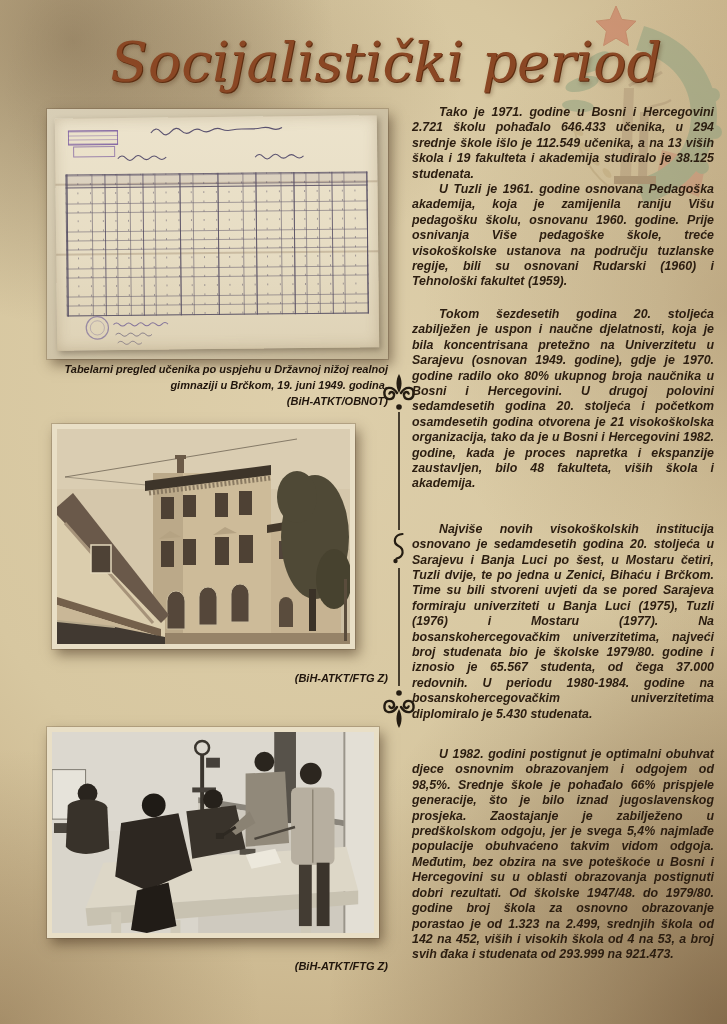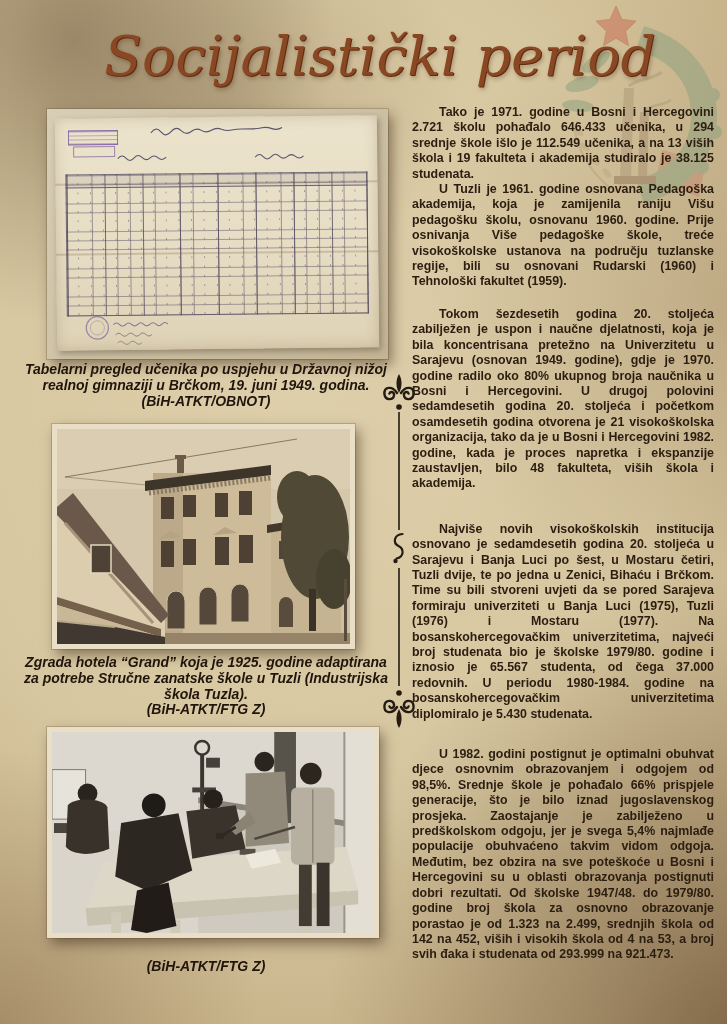--- a/index.html
+++ b/index.html
@@ -11,21 +11,21 @@
       radial-gradient(45% 28% at 32% 9%, rgba(110,85,55,.22), rgba(110,85,55,0) 70%),
       radial-gradient(100% 80% at 100% 100%, rgba(80,54,30,.50), rgba(80,54,30,0) 55%),
       radial-gradient(70% 55% at 100% 30%, rgba(130,100,66,.26), rgba(130,100,66,0) 60%),
       radial-gradient(60% 45% at 0% 100%, rgba(95,68,40,.30), rgba(95,68,40,0) 60%),
       radial-gradient(120% 100% at 42% 38%, #decfab 0%, #d7c7a0 42%, #c5af86 70%, #a78c64 92%, #97794f 100%);
   }
   .emblem{position:absolute;left:544px;top:0;width:183px;height:212px;opacity:.5;z-index:1;}
   .title{
     position:absolute;left:90px;top:26px;width:580px;z-index:2;text-align:center;
     font-family:"DejaVu Serif",serif;font-style:italic;font-weight:normal;
-    font-size:55px;line-height:1.1;margin:0;color:#8a4724;
+    font-size:55px;line-height:1.1;margin:6px;color:#8a4724;
     text-shadow:1px 1px 0 #5e2d10, 2px 3px 4px rgba(70,35,12,.35);
   }
   .fig{position:absolute;box-shadow:4px 6px 12px rgba(55,36,18,.5), 0 0 0 1px rgba(90,70,50,.25);}
   .fig1{left:47px;top:109px;width:341px;height:250px;background:linear-gradient(135deg,#d8ceb6,#c3b595);}
   .doc{
     position:absolute;left:9px;top:8px;right:10px;bottom:10px;
     background:linear-gradient(180deg,#ece3cc 0%,#e7ddc4 55%,#ded2b6 100%);
     transform:rotate(-0.6deg);
     box-shadow:2px 3px 6px rgba(50,35,20,.35), inset 0 0 14px rgba(120,95,60,.25);
   }
@@ -42,30 +42,30 @@
     background-position:5px 4px, 0 0, 0 0, 0 0;
   }
   .doc-grid-head{position:absolute;left:10px;right:10px;top:56px;height:13px;border-bottom:1.6px solid rgba(88,80,100,.85);background:rgba(120,110,130,.12);}
   .stamp-box{position:absolute;left:13px;top:12px;width:48px;height:13px;border:1.5px solid rgba(122,92,160,.8);background:repeating-linear-gradient(to bottom, rgba(122,92,160,.45) 0 1px, transparent 1px 4px);}
   .stamp-box2{position:absolute;left:18px;top:28px;width:40px;height:9px;border:1px solid rgba(122,92,160,.7);}
   .fig-photo{background:#e9dfc6;}
   .fig2{left:52px;top:424px;width:303px;height:225px;padding:5px;box-sizing:border-box;}
   .fig3{left:47px;top:727px;width:332px;height:211px;padding:5px;box-sizing:border-box;}
   .fig2 svg,.fig3 svg{display:block;width:100%;height:100%;}
   .caption{
-    position:absolute;left:24px;width:364px;text-align:center;
-    font-style:italic;font-weight:bold;font-size:14px;line-height:15.8px;color:#20150c;
+    position:absolute;left:24px;width:364px;text-align:right;
+    font-style:italic;font-weight:bold;font-size:11px;line-height:15.8px;color:#20150c;
   }
   .cap1{top:362px;}
   .cap2{top:655px;}
   .cap3{top:943px;}
   .divider{position:absolute;left:382px;top:372px;width:34px;height:358px;}
   .article{position:absolute;left:412px;top:105px;width:302px;z-index:2;}
   .article p{
-    margin:0;font-weight:bold;font-size:12.4px;line-height:15.4px;
+    margin:0;font-style:italic;font-weight:bold;font-size:12.4px;line-height:15.4px;
     color:#2b1d10;text-align:justify;text-indent:27px;
   }
   .para-3{margin-top:17px !important;}
   .para-4{margin-top:30px !important;}
   .para-5{margin-top:25px !important;}
 </style>
 </head>
 <body>
 
 <div class="page">
@@ -164,21 +164,21 @@
       <ellipse cx="277" cy="150" rx="18" ry="30" fill="#47422f"></ellipse>
       <rect x="252" y="160" width="7" height="42" fill="#3a3227"></rect>
       <rect x="108" y="204" width="185" height="11" fill="#968368"></rect>
       <polygon points="0,215 0,192 58,198 108,208 108,215" fill="#413931"></polygon>
       <line x1="0" y1="192" x2="58" y2="198" stroke="#b7a98c" stroke-width="2"></line>
       <rect x="287" y="150" width="3" height="62" fill="#5a4c3c"></rect>
     </svg>
   </div>
 
   <div class="caption cap2">
-    <span>Zgrada hotela “Grand” koja je 1925. godine adaptirana za potrebe Stručne zanatske škole u Tuzli (Industrijska škola Tuzla).</span><br>
+    <br>
     <span>(BiH-ATKT/FTG Z)</span>
   </div>
 
   <div class="fig fig3 fig-photo" aria-label="Crno-bijela fotografija učenika za radnim stolom u radionici">
     <svg viewBox="0 0 326 203" preserveAspectRatio="none">
       <rect width="326" height="203" fill="#d9d5cb"></rect>
       <rect width="326" height="100" fill="#dcd8cf"></rect>
       <polygon points="148,66 326,94 326,100 148,72" fill="#8a857b"></polygon>
       <polygon points="148,72 326,100 326,203 148,203" fill="#cfcabf"></polygon>
       <rect x="0" y="38" width="34" height="50" fill="#e6e3da" stroke="#7e7a70" stroke-width="1"></rect>

